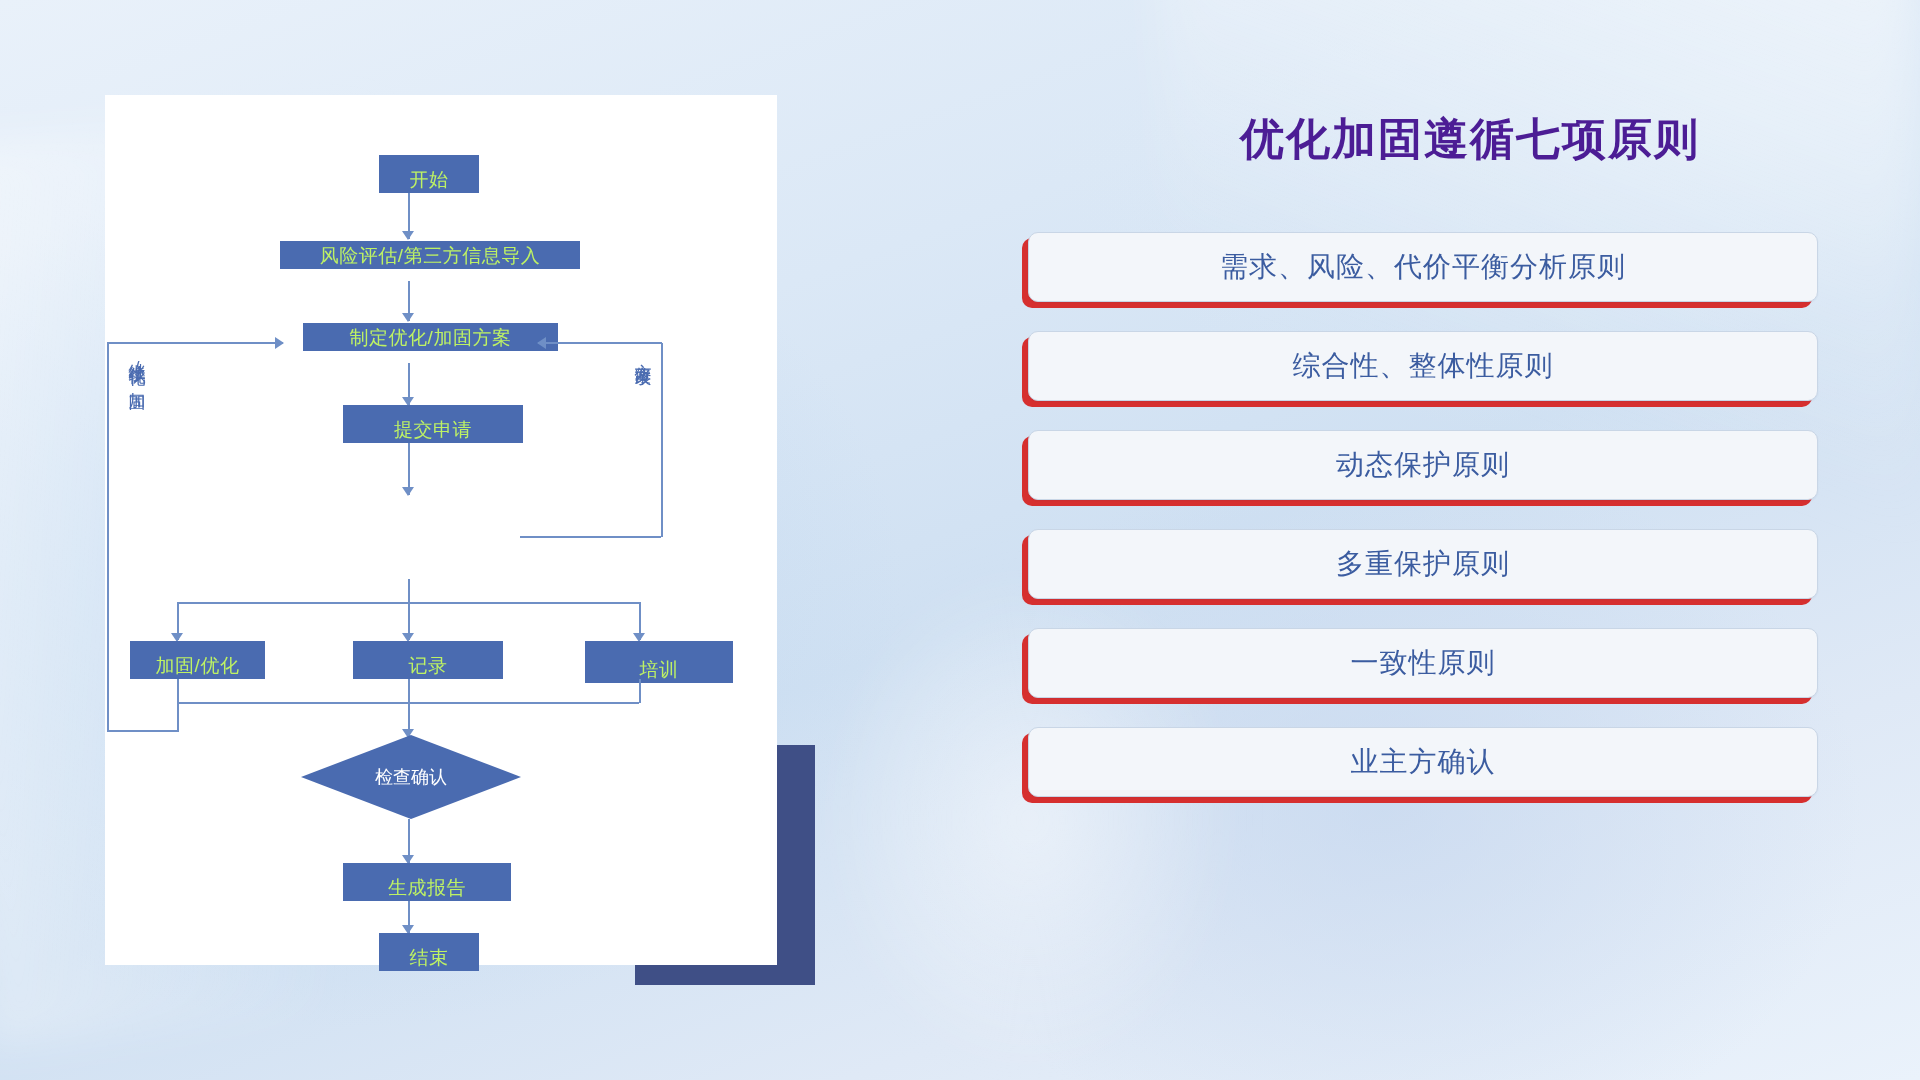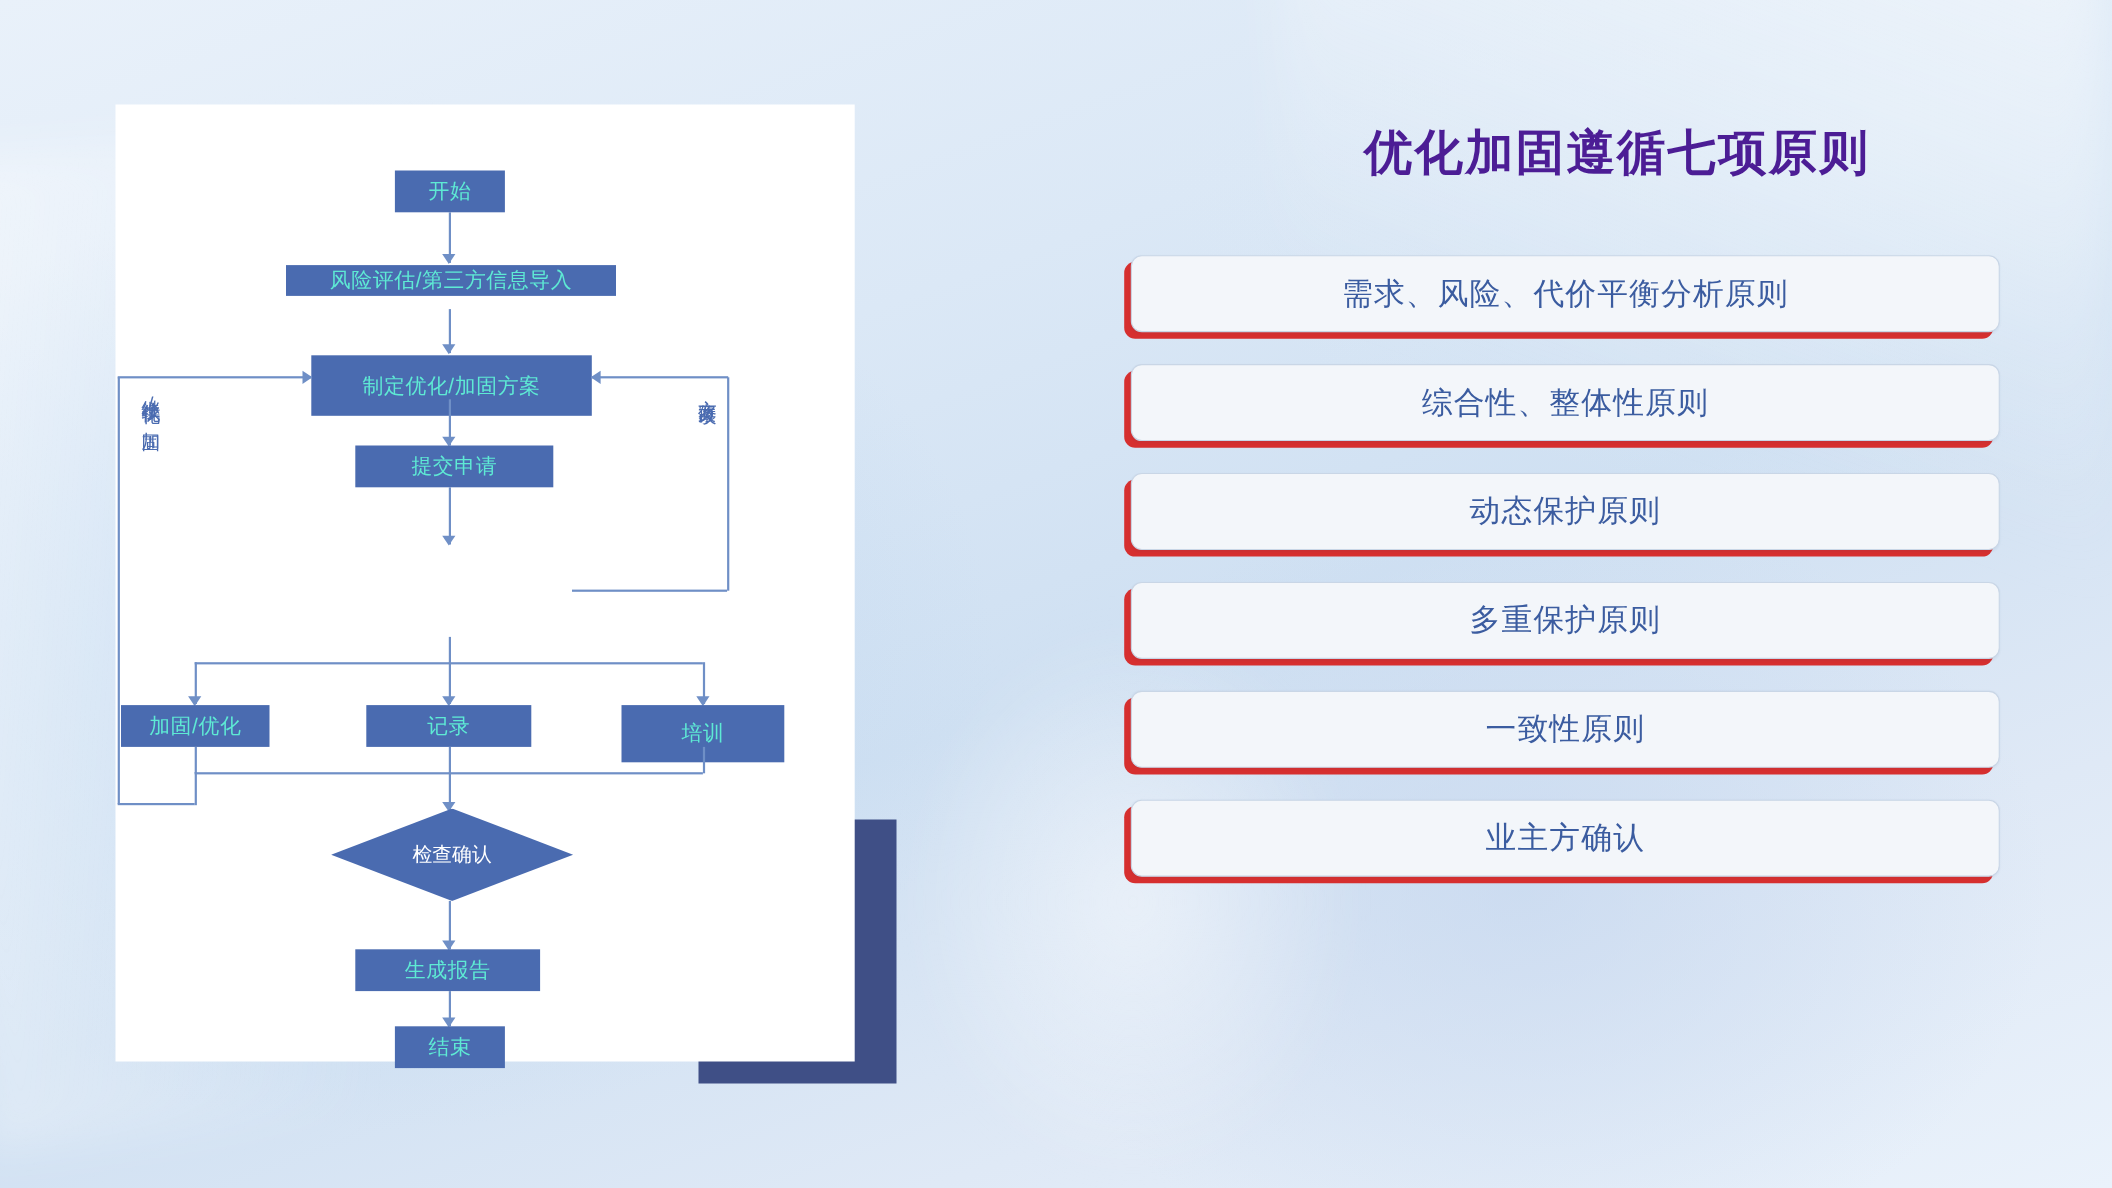--- a/index.html
+++ b/index.html
@@ -49,27 +49,28 @@
     position: absolute;
     left: 105px; top: 95px;
     width: 672px; height: 870px;
     background: #ffffff;
   }
   .flow-inner { position: absolute; inset: 0; }
 
   .node {
     position: absolute;
     background: #4a6bb0;
-    color: #5eead4;
+    color: #bef264;
     font-size: 19px;
     display: flex;
-    align-items: center;
+    align-items: flex-end;
     justify-content: center;
     white-space: nowrap;
     letter-spacing: 0.5px;
+    margin-left: 20px;
   }
   .diamond-wrap { position: absolute; }
   .diamond {
     position: absolute;
     inset: 0;
     background: #4a6bb0;
     clip-path: polygon(50% 0%, 100% 50%, 50% 100%, 0% 50%);
   }
   .diamond-label {
     position: absolute;
@@ -182,21 +183,21 @@
     </div>
     <div class="line vline" style="left:303px; top:98px; height:46px;"></div>
     <div class="arrow-down" style="left:297px; top:136px;"></div>
 
     <div class="node" style="left:155px; top:146px; width:300px; height:28px;">
       <span>风险评估/第三方信息导入</span>
     </div>
     <div class="line vline" style="left:303px; top:186px; height:40px;"></div>
     <div class="arrow-down" style="left:297px; top:218px;"></div>
 
-    <div class="node" style="left:178px; top:228px; width:255px; height:55px;">
+    <div class="node" style="left:178px; top:228px; width:255px; height:28px;">
       <span>制定优化/加固方案</span>
     </div>
 
     <div class="line vline" style="left:2px; top:248px; height:388px;"></div>
     <div class="line hline" style="left:2px; top:247px; width:176px;"></div>
     <div class="arrow-right" style="left:170px; top:242px;"></div>
     <div class="side-label" style="left:22px; top:255px; height:150px;">继续优化/加固</div>
 
     <div class="line vline" style="left:556px; top:248px; height:194px;"></div>
     <div class="line hline" style="left:433px; top:247px; width:124px;"></div>
@@ -223,21 +224,21 @@
     <div class="arrow-down" style="left:66px; top:538px;"></div>
     <div class="arrow-down" style="left:297px; top:538px;"></div>
     <div class="arrow-down" style="left:528px; top:538px;"></div>
 
     <div class="node" style="left:5px; top:546px; width:135px; height:38px;">
       <span>加固/优化</span>
     </div>
     <div class="node" style="left:228px; top:546px; width:150px; height:38px;">
       <span>记录</span>
     </div>
-    <div class="node" style="left:460px; top:546px; width:148px; height:52px;">
+    <div class="node" style="left:460px; top:546px; width:148px; height:42px;">
       <span>培训</span>
     </div>
 
     <div class="line vline" style="left:72px; top:584px; height:24px;"></div>
     <div class="line vline" style="left:534px; top:584px; height:24px;"></div>
     <div class="line vline" style="left:303px; top:584px; height:24px;"></div>
     <div class="line hline" style="left:72px; top:607px; width:462px;"></div>
     <div class="line vline" style="left:303px; top:607px; height:34px;"></div>
     <div class="arrow-down" style="left:297px; top:634px;"></div>
 

